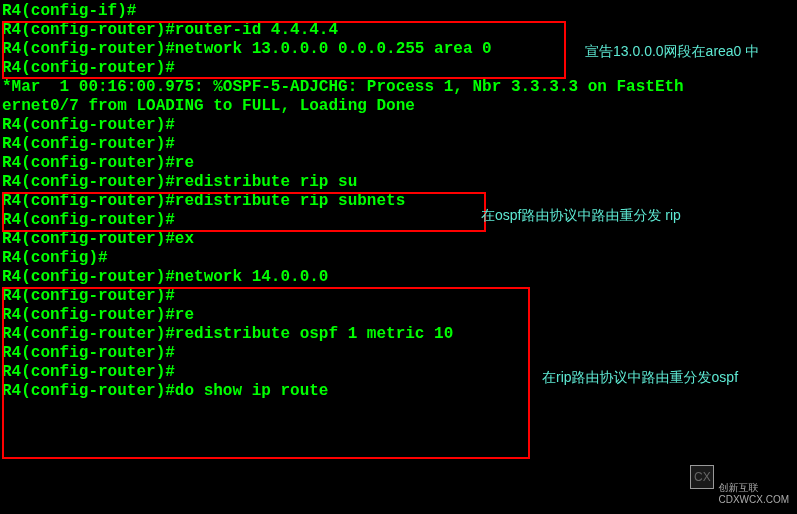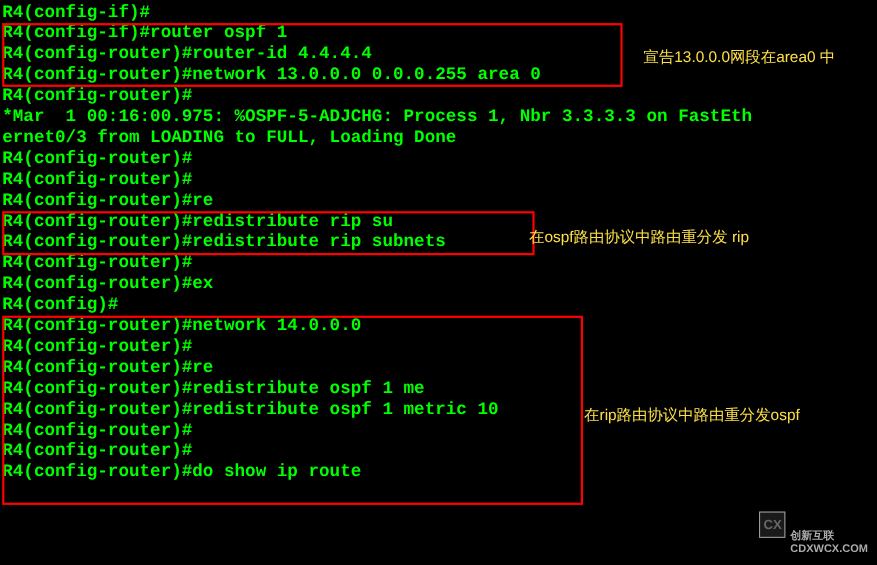--- a/index.html
+++ b/index.html
@@ -49,45 +49,45 @@
       position: absolute;
       border: 2px solid #ff0000;
       left: 2px;
       top: 287px;
       width: 528px;
       height: 172px;
       pointer-events: none;
     }
     .annotation {
       position: absolute;
-      color: #fde047;
+      color: #5eead4;
       font-family: 'Microsoft YaHei', sans-serif;
       font-size: 14px;
       font-weight: normal;
     }
     .ann1 {
       top: 42px;
       left: 585px;
     }
     .ann2 {
       top: 206px;
       left: 481px;
     }
     .ann3 {
       top: 368px;
-      left: 531px;
+      left: 542px;
     }
     .watermark {
       position: absolute;
       right: 8px;
       bottom: 8px;
       font-family: Arial, sans-serif;
       font-size: 11px;
       color: #bbb;
-      font-weight: bold;
+      font-weight: normal;
       display: flex;
       align-items: center;
       gap: 4px;
     }
     .watermark-logo {
       width: 24px;
       height: 24px;
       border: 1px solid #999;
       display: flex;
       align-items: center;
@@ -101,38 +101,36 @@
       color: #aaa;
       line-height: 12px;
       margin-top: 34px;
     }
   </style>
 </head>
 <body>
 
 <div class="terminal">
   <div class="line">R4(config-if)#</div>
-  <div class="line">R4(config-if)#router ospf 1</div>
   <div class="line">R4(config-router)#router-id 4.4.4.4</div>
   <div class="line">R4(config-router)#network 13.0.0.0 0.0.0.255 area 0</div>
   <div class="line">R4(config-router)#</div>
   <div class="line">*Mar  1 00:16:00.975: %OSPF-5-ADJCHG: Process 1, Nbr 3.3.3.3 on FastEth</div>
-  <div class="line">ernet0/3 from LOADING to FULL, Loading Done</div>
+  <div class="line">ernet0/7 from LOADING to FULL, Loading Done</div>
   <div class="line">R4(config-router)#</div>
   <div class="line">R4(config-router)#</div>
   <div class="line">R4(config-router)#re</div>
   <div class="line">R4(config-router)#redistribute rip su</div>
   <div class="line">R4(config-router)#redistribute rip subnets</div>
   <div class="line">R4(config-router)#</div>
   <div class="line">R4(config-router)#ex</div>
   <div class="line">R4(config)#</div>
   <div class="line">R4(config-router)#network 14.0.0.0</div>
   <div class="line">R4(config-router)#</div>
   <div class="line">R4(config-router)#re</div>
-  <div class="line">R4(config-router)#redistribute ospf 1 me</div>
   <div class="line">R4(config-router)#redistribute ospf 1 metric 10</div>
   <div class="line">R4(config-router)#</div>
   <div class="line">R4(config-router)#</div>
   <div class="line">R4(config-router)#do show ip route</div>
 </div>
 
 <div class="box1"></div>
 <div class="box2"></div>
 <div class="box3"></div>
 

